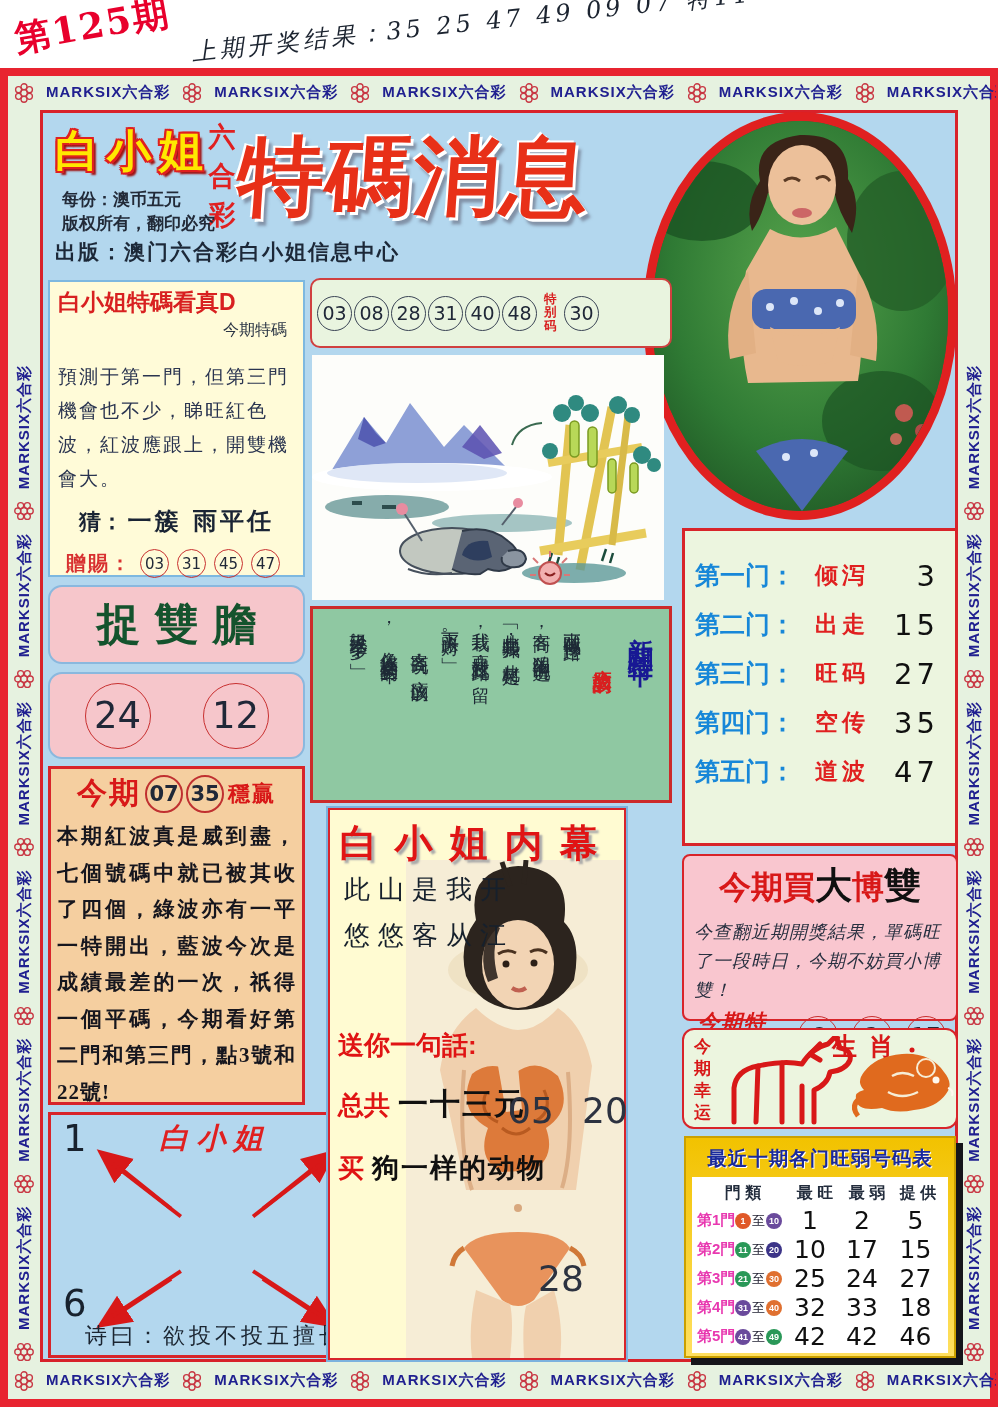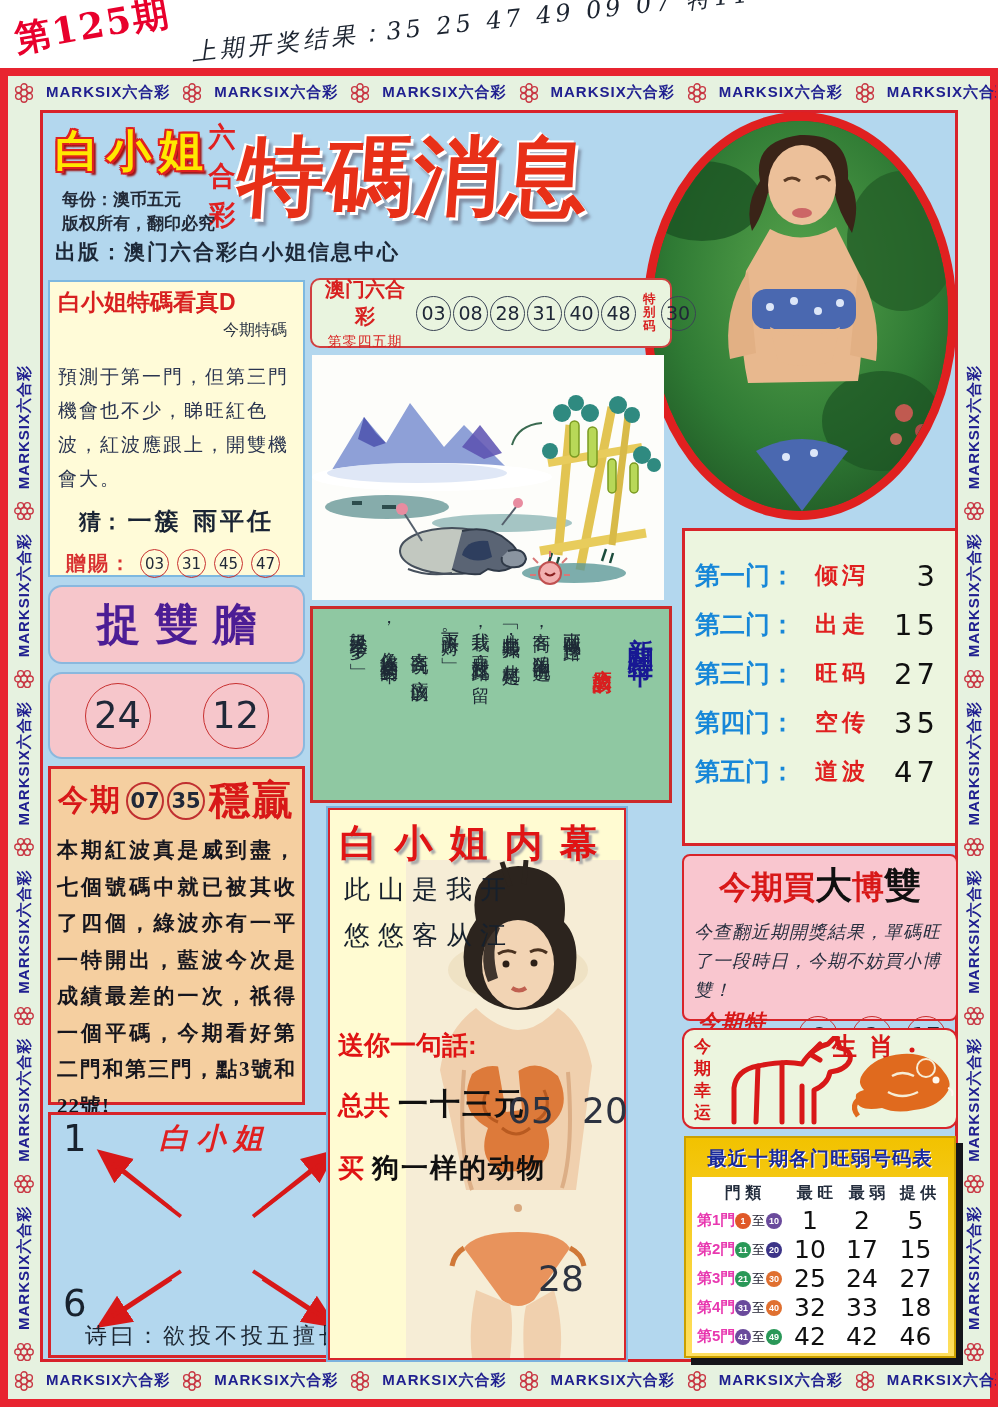--- a/index.html
+++ b/index.html
@@ -47,21 +47,21 @@
   #tips-sub{text-align:right;color:#2a3444;font-size:16px;margin:2px 8px 0 0;}
   #tips-body{margin-top:18px;color:#2a3450;font:19px "DejaVu Serif",serif;line-height:34px;letter-spacing:2px;}
   #tips-guess{margin-top:10px;text-align:center;color:#1a2434;}
   #tips-guess .g-label{font:bold 22px "Liberation Serif",serif;}
   #tips-guess .g-val{font:bold 24px "DejaVu Serif",serif;letter-spacing:3px;}
   .tips-row{margin-top:12px;display:flex;align-items:center;gap:8px;padding-left:8px;}
   .tips-row .r-label{color:#d83030;font-size:20px;font-weight:bold;letter-spacing:2px;}
   #tail-vals{color:#1a2434;font-size:20px;line-height:26px;}
   #dan-title-box{left:48px;top:585px;width:257px;height:79px;background:#f6c6cb;border:2px solid #8ab8de;
      border-radius:14px;box-sizing:border-box;display:flex;align-items:center;justify-content:center;}
-  #dan-title-box span{color:#4c1d95;font:bold 44px "Liberation Serif",serif;letter-spacing:14px;margin-right:-14px;}
+  #dan-title-box span{color:#14532d;font:bold 44px "Liberation Serif",serif;letter-spacing:14px;margin-right:-14px;}
   #dan-num-box{left:48px;top:672px;width:257px;height:87px;background:#f6c6cb;border:2px solid #8ab8de;
      border-radius:14px;box-sizing:border-box;display:flex;align-items:center;justify-content:center;gap:52px;}
   #win-box{left:48px;top:766px;width:257px;height:339px;background:#f5cfa0;border:3px solid #d8242a;
      box-sizing:border-box;padding:4px 6px;}
   #win-head{display:flex;align-items:center;justify-content:center;gap:4px;}
   #win-head .w-red{color:#d81818;font:bold 30px "DejaVu Serif",serif;letter-spacing:2px;}
   #win-body{margin-top:4px;color:#16161e;font:bold 21px "Liberation Serif",serif;
      line-height:36.5px;letter-spacing:1px;text-align:justify;}
   #diagram-box{left:48px;top:1112px;width:334px;height:246px;border:3px solid #d8242a;
      box-sizing:border-box;background:#b3d7ee;}
@@ -497,21 +497,21 @@
     </span>
 </div>
 
 <div class="abs" id="win-box">
   <div id="win-head">
     <span class="w-red">今期</span>
     <span id="win-numbers" style="display:flex;gap:3px;">
         <span class="num-circle c-mid">07</span>
         <span class="num-circle c-mid">35</span>
       </span>
-    <span class="w-red" style="font-size:41px;">穩贏</span>
+    <span class="w-red" style="font-size:22px;">穩贏</span>
   </div>
   <div id="win-body">本期紅波真是威到盡，七個號碼中就已被其收了四個，綠波亦有一平一特開出，藍波今次是成績最差的一次，祇得一個平碼，今期看好第二門和第三門，點3號和22號!</div>
 </div>
 
 <div class="abs" id="diagram-box">
   <svg class="abs" id="diagram-arrows" viewBox="0 0 334 246">
     <defs>
         <marker id="ah" markerWidth="10" markerHeight="10" refX="7" refY="4" orient="auto">
       <path d="M0 0 L9 4 L0 8 Z" fill="#d81818"></path>
         </marker>
@@ -529,24 +529,20 @@
   </svg>
   <div class="abs corner" id="corner-1">1</div>
   <div class="abs corner" id="corner-3">3</div>
   <div class="abs corner" id="corner-6">6</div>
   <div class="abs corner" id="corner-4">4</div>
   <div class="abs" id="diagram-title">白小姐</div>
   <div class="abs" id="diagram-poem">诗曰：欲投不投五擅长</div>
 </div>
 
 <div class="abs" id="strip-box">
-  <div id="strip-title-wrap">
-    <div id="strip-title">澳门六合彩</div>
-    <div id="strip-period">第零四五期</div>
-  </div>
   <span id="draw-numbers">
       <span class="num-circle c-draw">03</span>
       <span class="num-circle c-draw">08</span>
       <span class="num-circle c-draw">28</span>
       <span class="num-circle c-draw">31</span>
       <span class="num-circle c-draw">40</span>
       <span class="num-circle c-draw">48</span>
     </span>
   <div id="special-label">特别码</div>
   <span class="num-circle c-draw">30</span>

